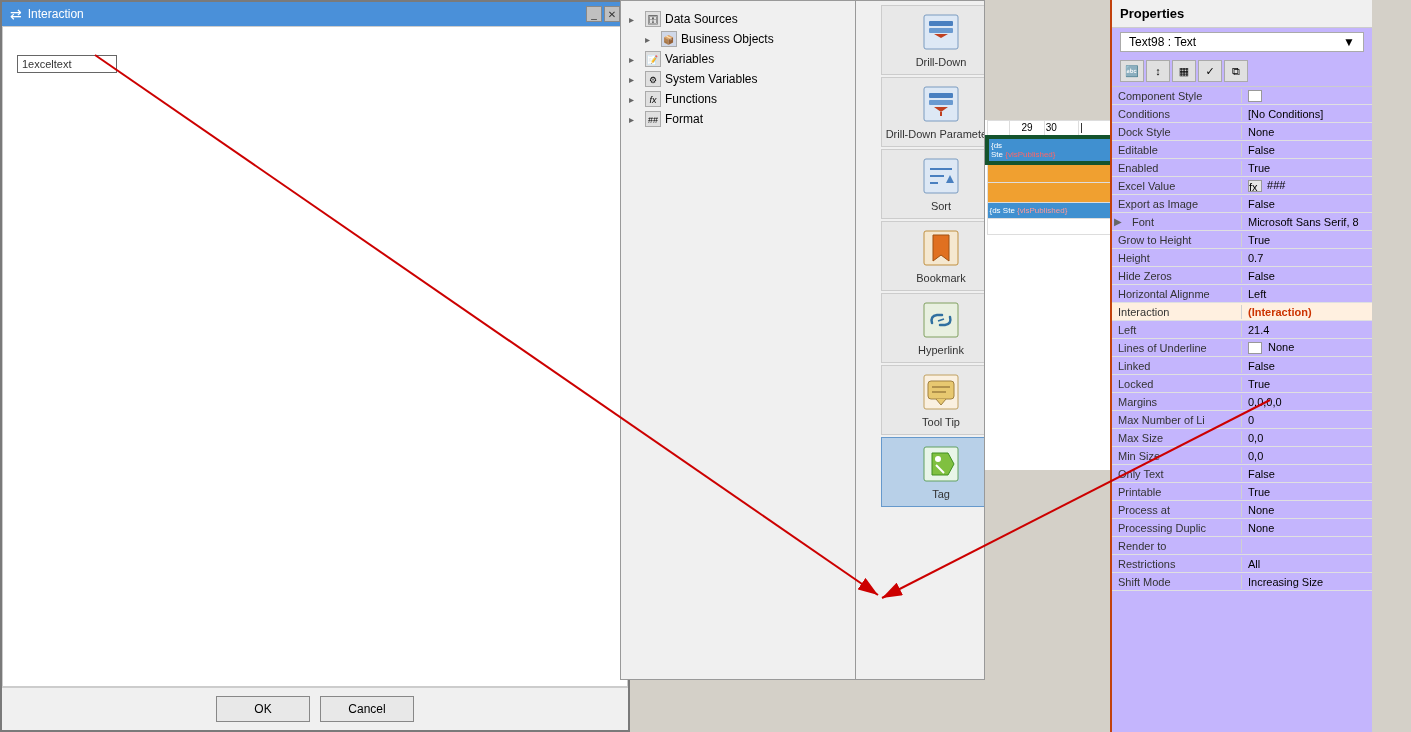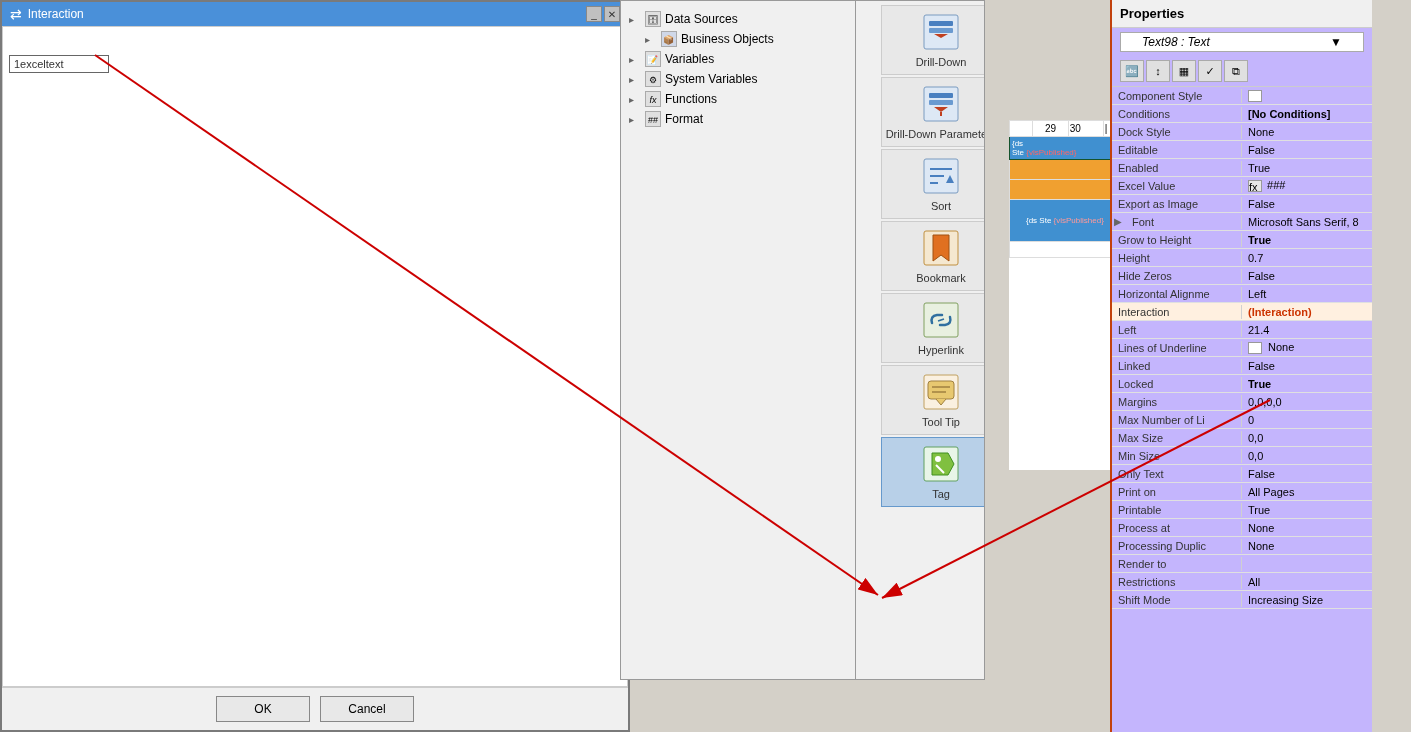--- a/index.html
+++ b/index.html
@@ -41,21 +41,21 @@
     .left-canvas {
       flex: 1;
       background: white;
       border: 1px solid #ccc;
       position: relative;
       overflow: hidden;
     }
     .excel-text-box {
       position: absolute;
       top: 28px;
-      left: 6px;
+      left: 14px;
       border: 1px solid #666;
       padding: 2px 4px;
       font-size: 11px;
       background: white;
       color: #333;
       width: 100px;
     }
     .dialog-footer {
       display: flex;
       justify-content: center;
@@ -124,21 +124,20 @@
 
     
     .grid-area {
       position: absolute;
       left: 985px;
       top: 0;
       width: 130px;
       height: 450px;
       background: white;
       overflow: hidden;
-      margin-left: 24px;
     }
 
     
     .properties-panel {
       position: absolute;
       left: 1110px;
       top: 0;
       width: 262px;
       height: 732px;
       background: #c4b5fd;
@@ -148,29 +147,28 @@
     }
     .props-header {
       padding: 6px 8px;
       font-weight: bold;
       font-size: 13px;
       border-bottom: 1px solid #ccc;
       background: #f0f0f0;
     }
     .props-dropdown {
       margin: 4px 8px;
-      padding: 2px 21px;
+      padding: 2px 8px;
       font-size: 12px;
       border: 1px solid #aaa;
       background: white;
       display: flex;
       align-items: center;
       justify-content: space-between;
       cursor: pointer;
-      font-style: italic;
     }
     .props-toolbar {
       display: flex;
       gap: 2px;
       padding: 4px 8px;
       border-bottom: 1px solid #ccc;
     }
     .props-tool-btn {
       width: 24px; height: 22px;
       background: #e0e0e0;
@@ -196,21 +194,21 @@
       font-size: 11px;
       flex-shrink: 0;
       border-right: 1px solid #d0d0d0;
     }
     .prop-value {
       flex: 1;
       padding: 1px 6px;
       font-size: 11px;
       color: #000;
     }
-    .prop-value.bold { font-weight: bold; }
+    .prop-value.bold { font-weight: normal; }
     .prop-value.highlight { color: #cc3300; font-weight: bold; }
     .prop-expand {
       width: 14px;
       font-size: 10px;
       color: #666;
       padding-left: 2px;
     }
     .prop-color-box {
       display: inline-block;
       width: 14px; height: 12px;
@@ -394,32 +392,32 @@
 <div class="grid-area" style="position:absolute;left:985px;top:120px;width:130px;height:350px;background:white;overflow:hidden;">
   <table class="grid-table" style="width:100%;border-collapse:collapse;">
     <tbody>
         <tr>
       <td style="border:1px solid #ddd;padding:1px;width:20px;"></td>
       <td style="border:1px solid #ddd;padding:1px;width:30px;text-align:center;">29</td>
       <td style="border:1px solid #ddd;padding:1px;width:30px;text-align:left;">30</td>
       <td style="border:1px solid #ddd;padding:1px;width:30px;">|</td>
     </tr>
     <tr>
-      <td colspan="4" style="background:#4090d0;color:white;font-size:9px;padding:2px;border:1px solid #14532d;">
+      <td colspan="4" style="background:#4090d0;color:white;font-size:9px;padding:2px;border:4px solid #14532d;">
         <div style="font-size:8px;">{ds<br>Ste <span style="color:#ff6666;">{vlsPublished}</span></div>
       </td>
     </tr>
     <tr style="height:20px;">
       <td colspan="4" style="background:#f0a030;border:1px solid #ddd;"></td>
     </tr>
     <tr style="height:20px;">
       <td colspan="4" style="background:#f0a030;border:1px solid #ddd;"></td>
     </tr>
     <tr>
-      <td colspan="4" style="background:#4090d0;color:white;font-size:8px;padding:16px;border:1px solid #ddd;">
+      <td colspan="4" style="background:#4090d0;color:white;font-size:8px;padding:2px;border:1px solid #ddd;">
         {ds Ste <span style="color:#ff9999;">{vlsPublished}</span>
       </td>
     </tr>
     <tr style="height:16px;">
       <td colspan="4" style="border:1px solid #ddd;"></td>
     </tr>
   </tbody>
     </table>
 </div>
 
@@ -542,24 +540,20 @@
     <div class="prop-row">
       <div class="prop-name">Min Size</div>
       <div class="prop-value">0,0</div>
     </div>
 
     <div class="prop-row">
       <div class="prop-name">Only Text</div>
       <div class="prop-value">False</div>
     </div>
 
-    <div class="prop-row">
-      <div class="prop-name">Print on</div>
-      <div class="prop-value">All Pages</div>
-    </div>
 
     <div class="prop-row">
       <div class="prop-name">Printable</div>
       <div class="prop-value">True</div>
     </div>
 
     <div class="prop-row">
       <div class="prop-name">Process at</div>
       <div class="prop-value">None</div>
     </div>

